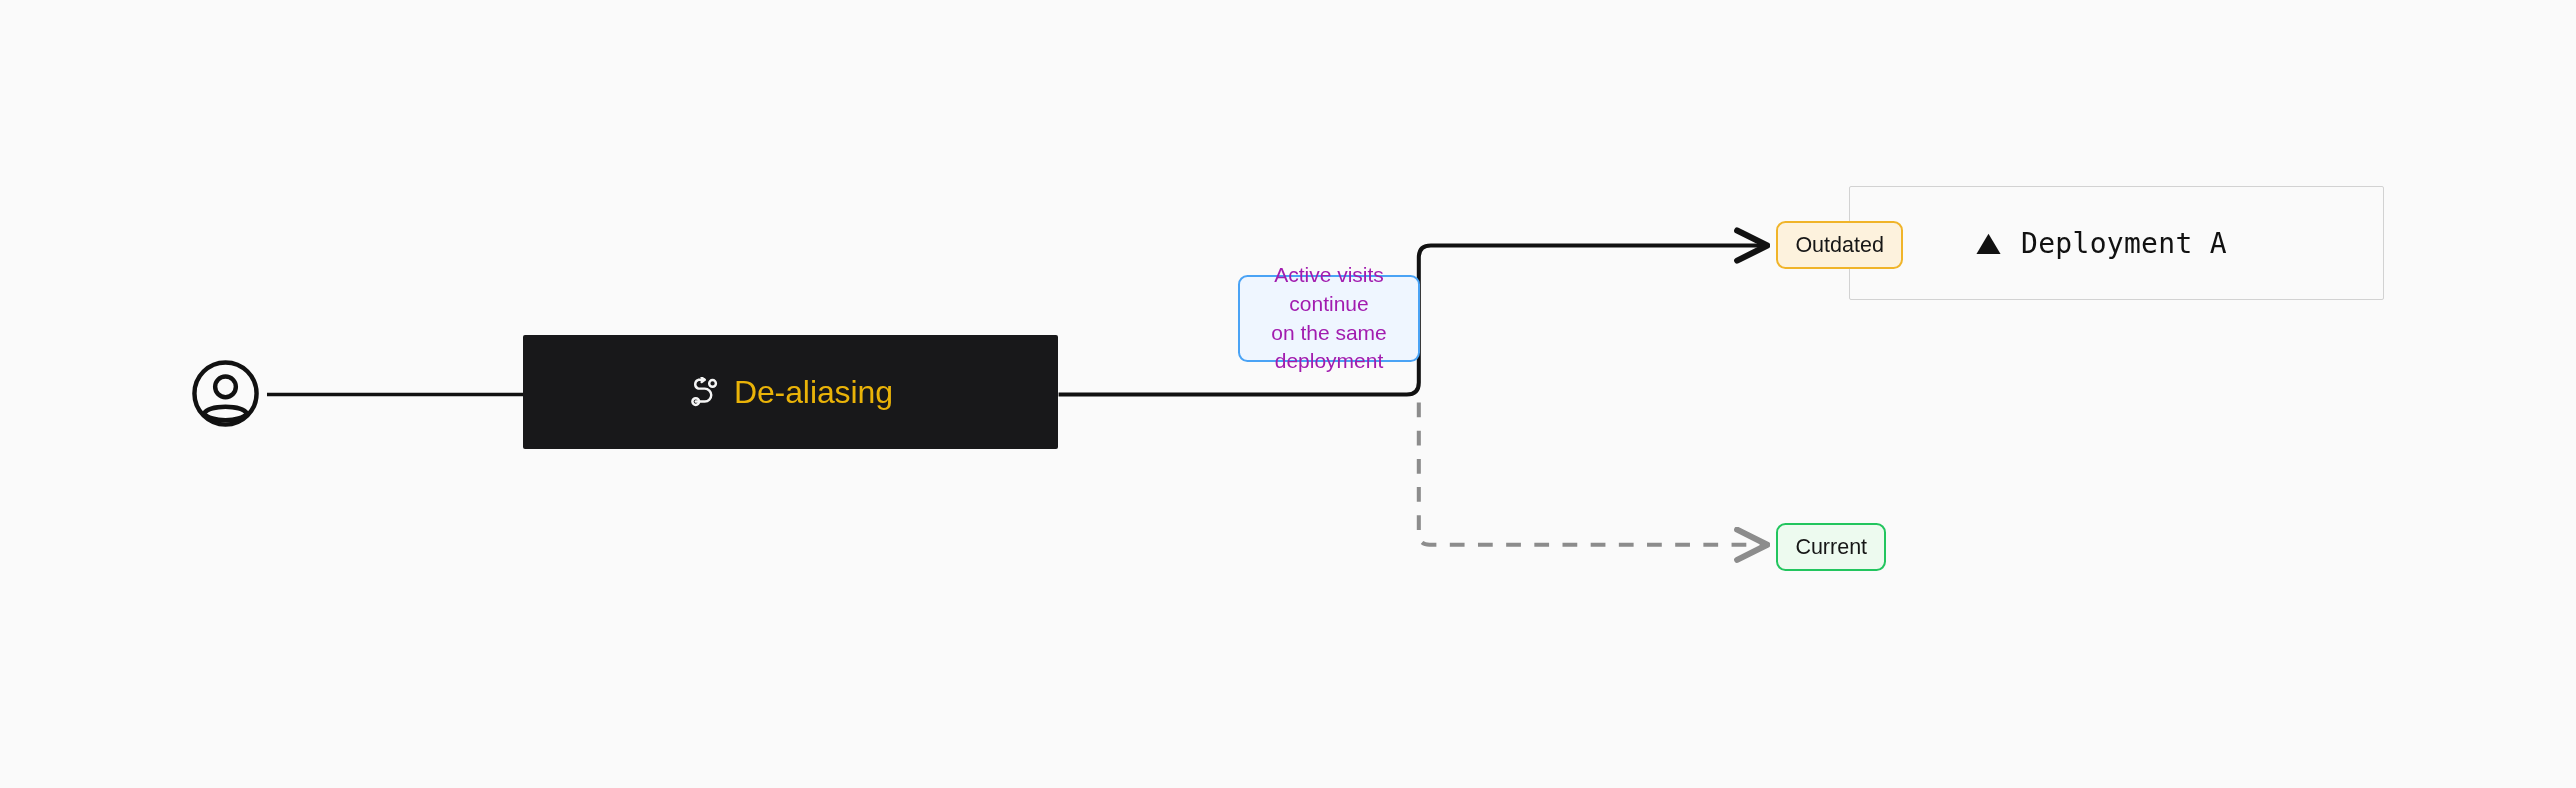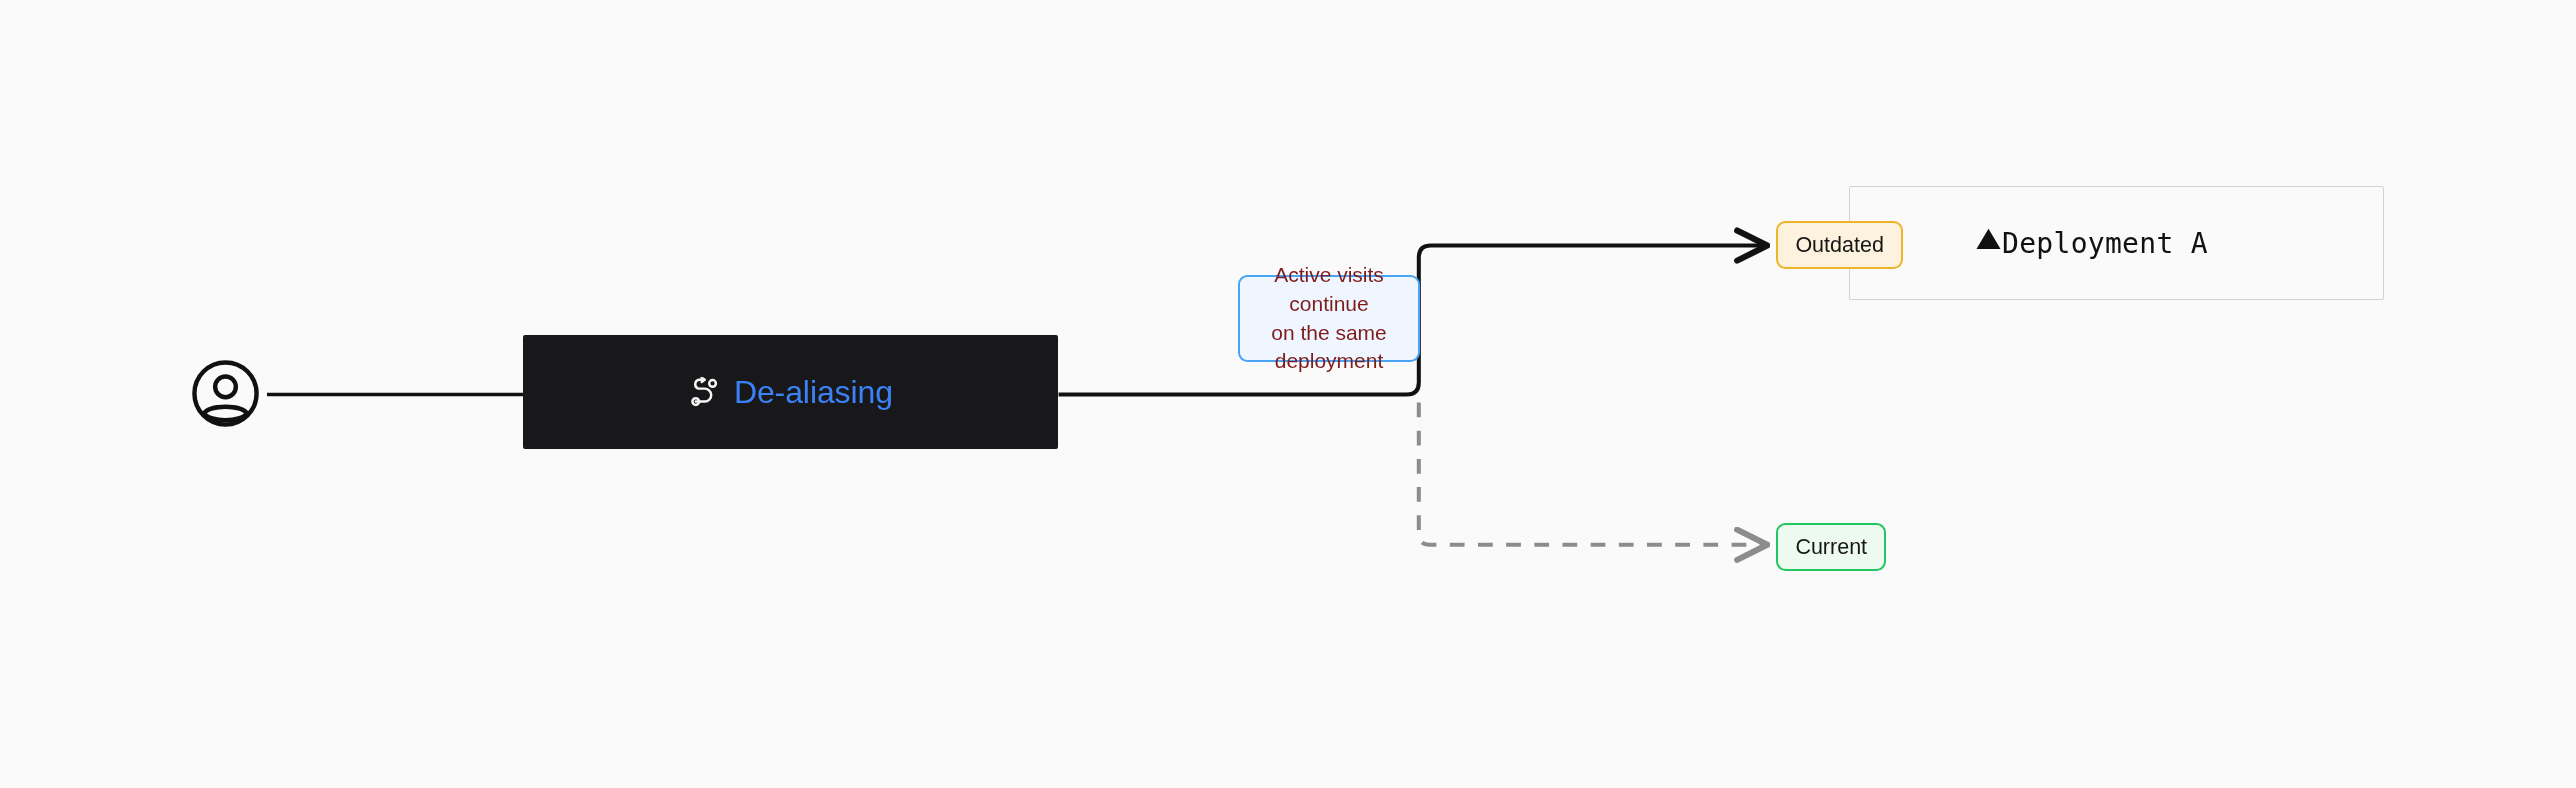--- a/index.html
+++ b/index.html
@@ -49,21 +49,21 @@
     height: 114px;
     background: #18181a;
     border-radius: 2px;
     display: flex;
     align-items: center;
     justify-content: center;
     gap: 14.8px;
     box-sizing: border-box;
   }
   #dealias-node .node-label {
-    color: #3b82f6;
+    color: #eab308;
     font-size: 32px;
     font-weight: 400;
     letter-spacing: -0.1px;
     white-space: nowrap;
     text-align: center;
   }
   #dealias-node .node-icon {
     display: block;
     width: 31px;
     height: 31px;
@@ -81,21 +81,21 @@
     border: 2px solid #4aa3f5;
     border-radius: 9.4px;
     box-sizing: border-box;
     display: flex;
     align-items: center;
     justify-content: center;
     text-align: center;
     z-index: 5;
   }
   #callout .callout-text {
-    color: #7f1d1d;
+    color: #a21caf;
     font-size: 21px;
     line-height: 1.38;
     white-space: pre-line;
     padding: 0 9.4px;
   }
 
   
   .deploy-card {
     position: absolute;
     left: 1849px;
@@ -106,20 +106,22 @@
     background: transparent;
     box-sizing: border-box;
     display: flex;
     align-items: center;
   }
   #deploy-card-a { top: 186px; }
   #deploy-card-b { top: 488px; }
 
   .deploy-inner {
     display: flex;
+    align-items: center;
+    gap: 19px;
     margin-left: 125px;
   }
   .deploy-logo {
     width: 27px;
     height: 23px;
     flex: 0 0 auto;
     display: block;
   }
   .deploy-name {
     font-family: "DejaVu Sans Mono", "Liberation Mono", monospace;

